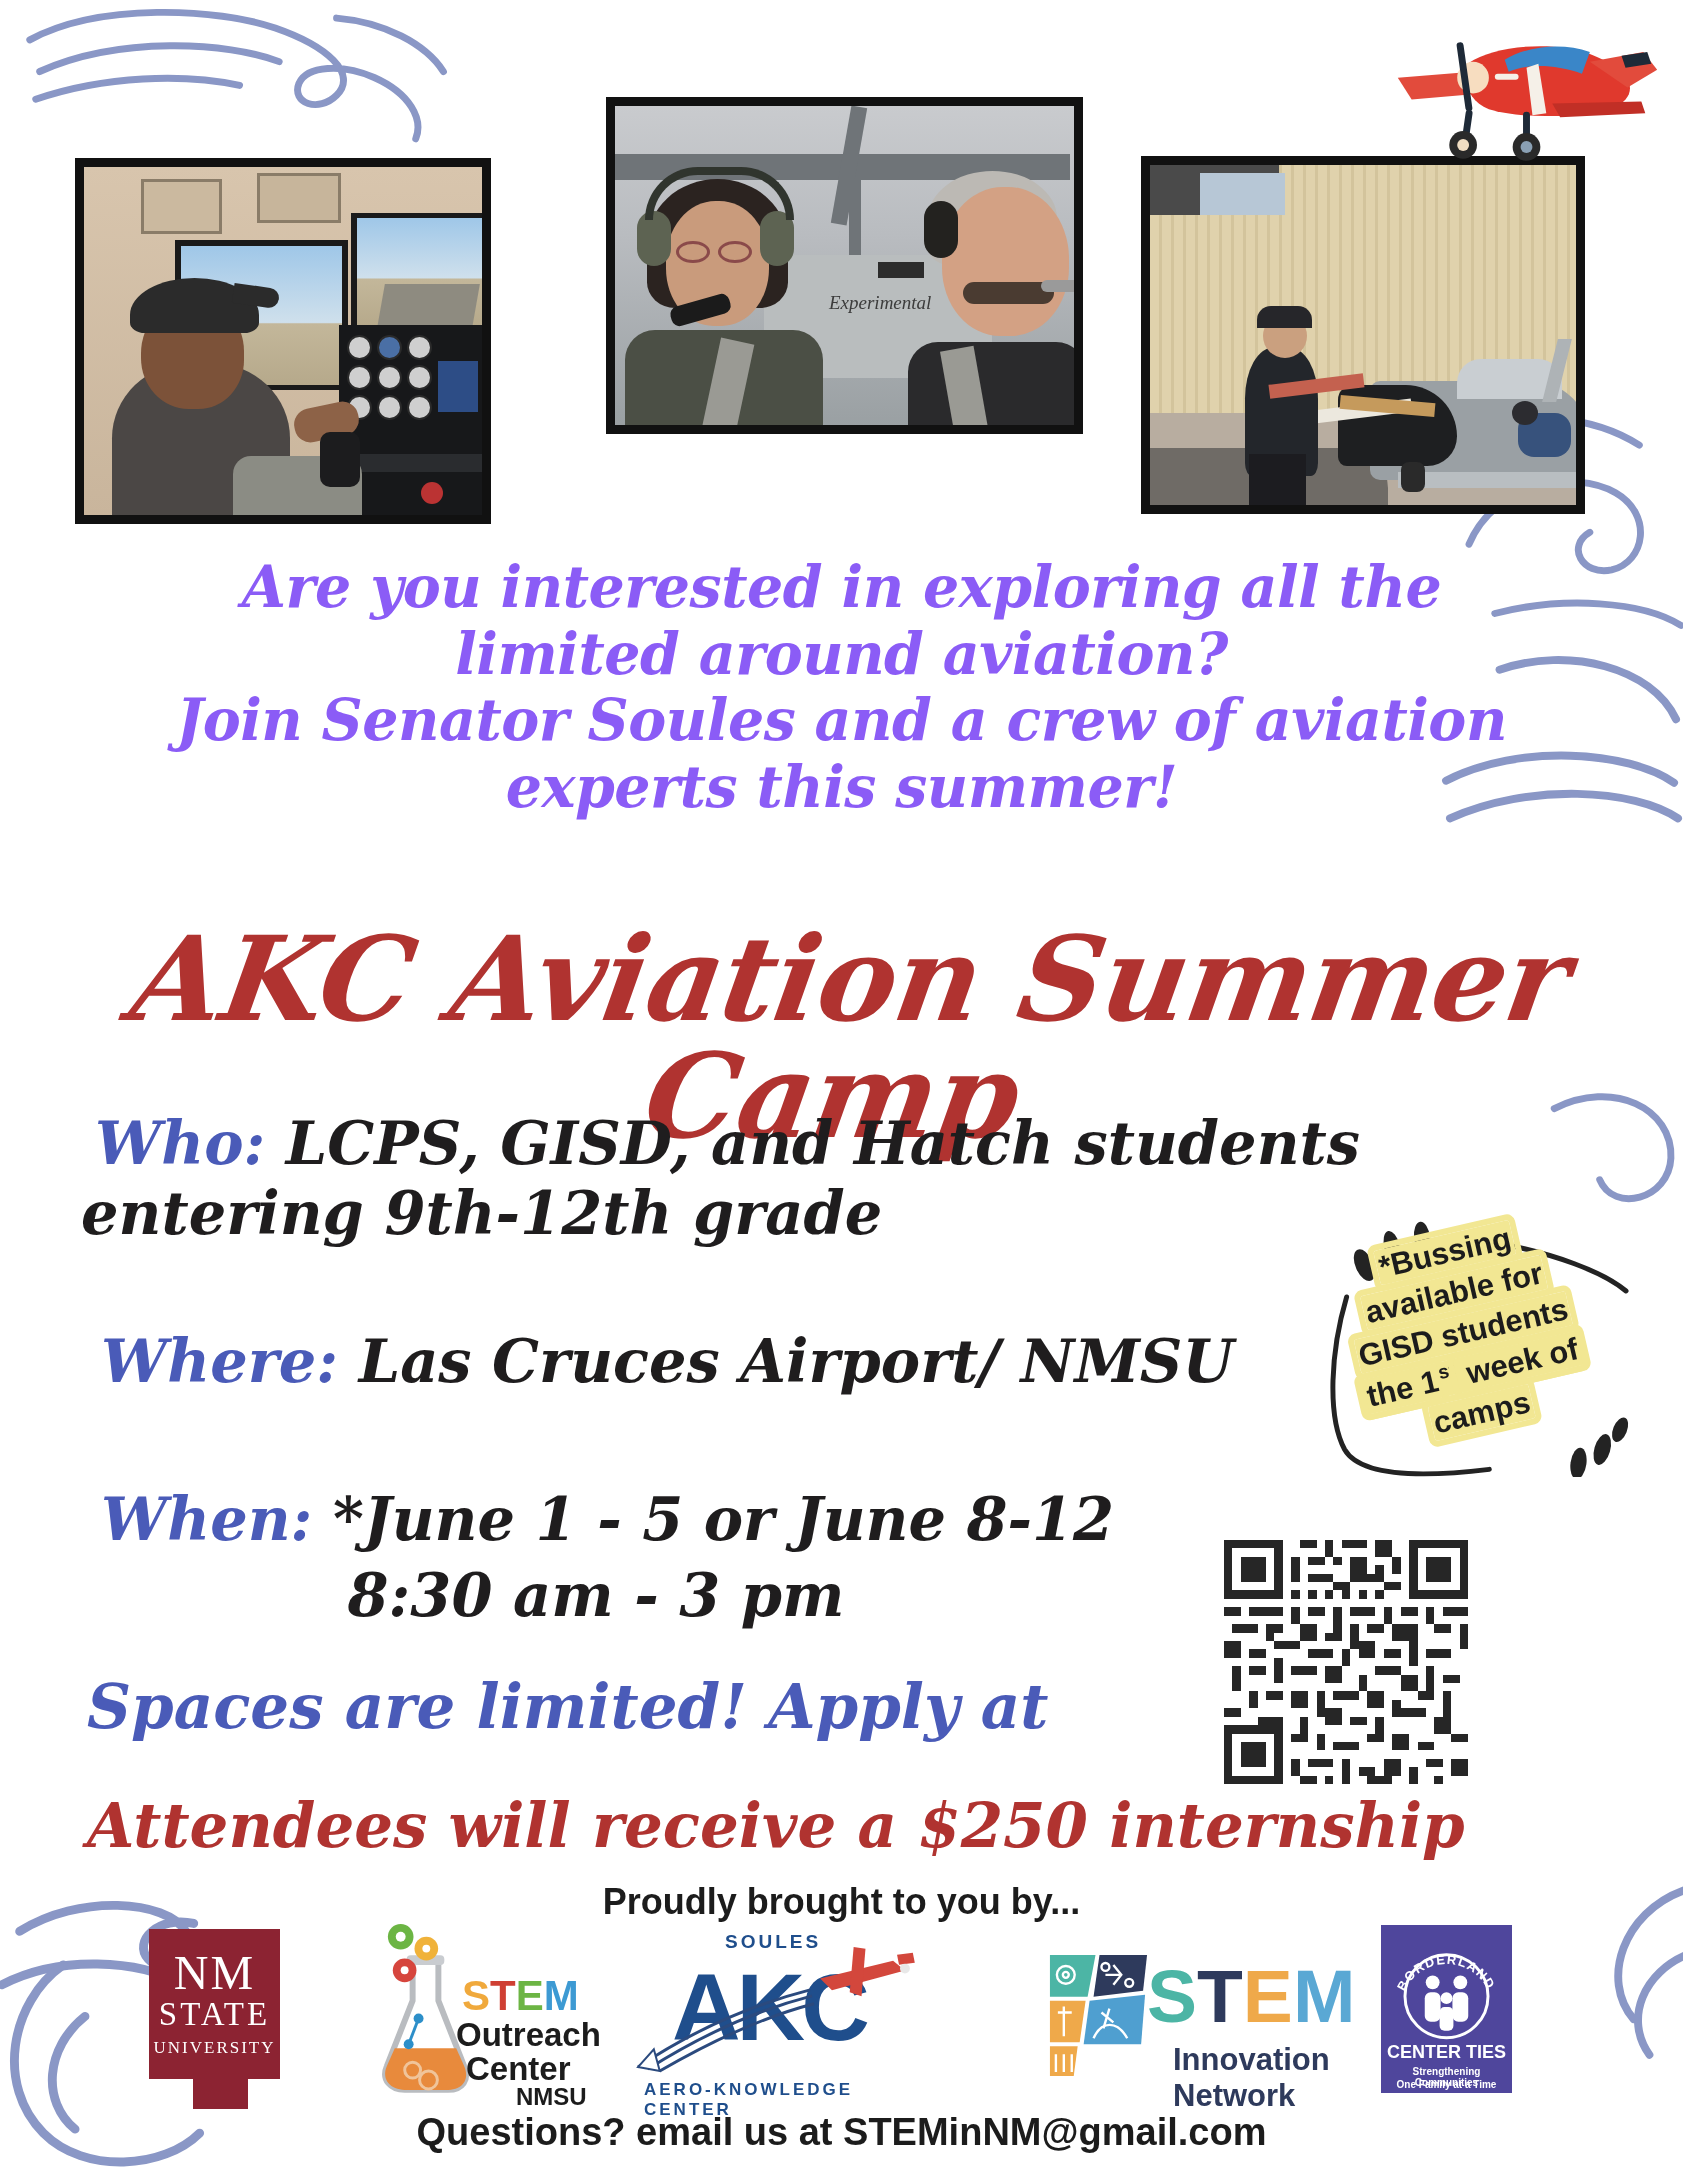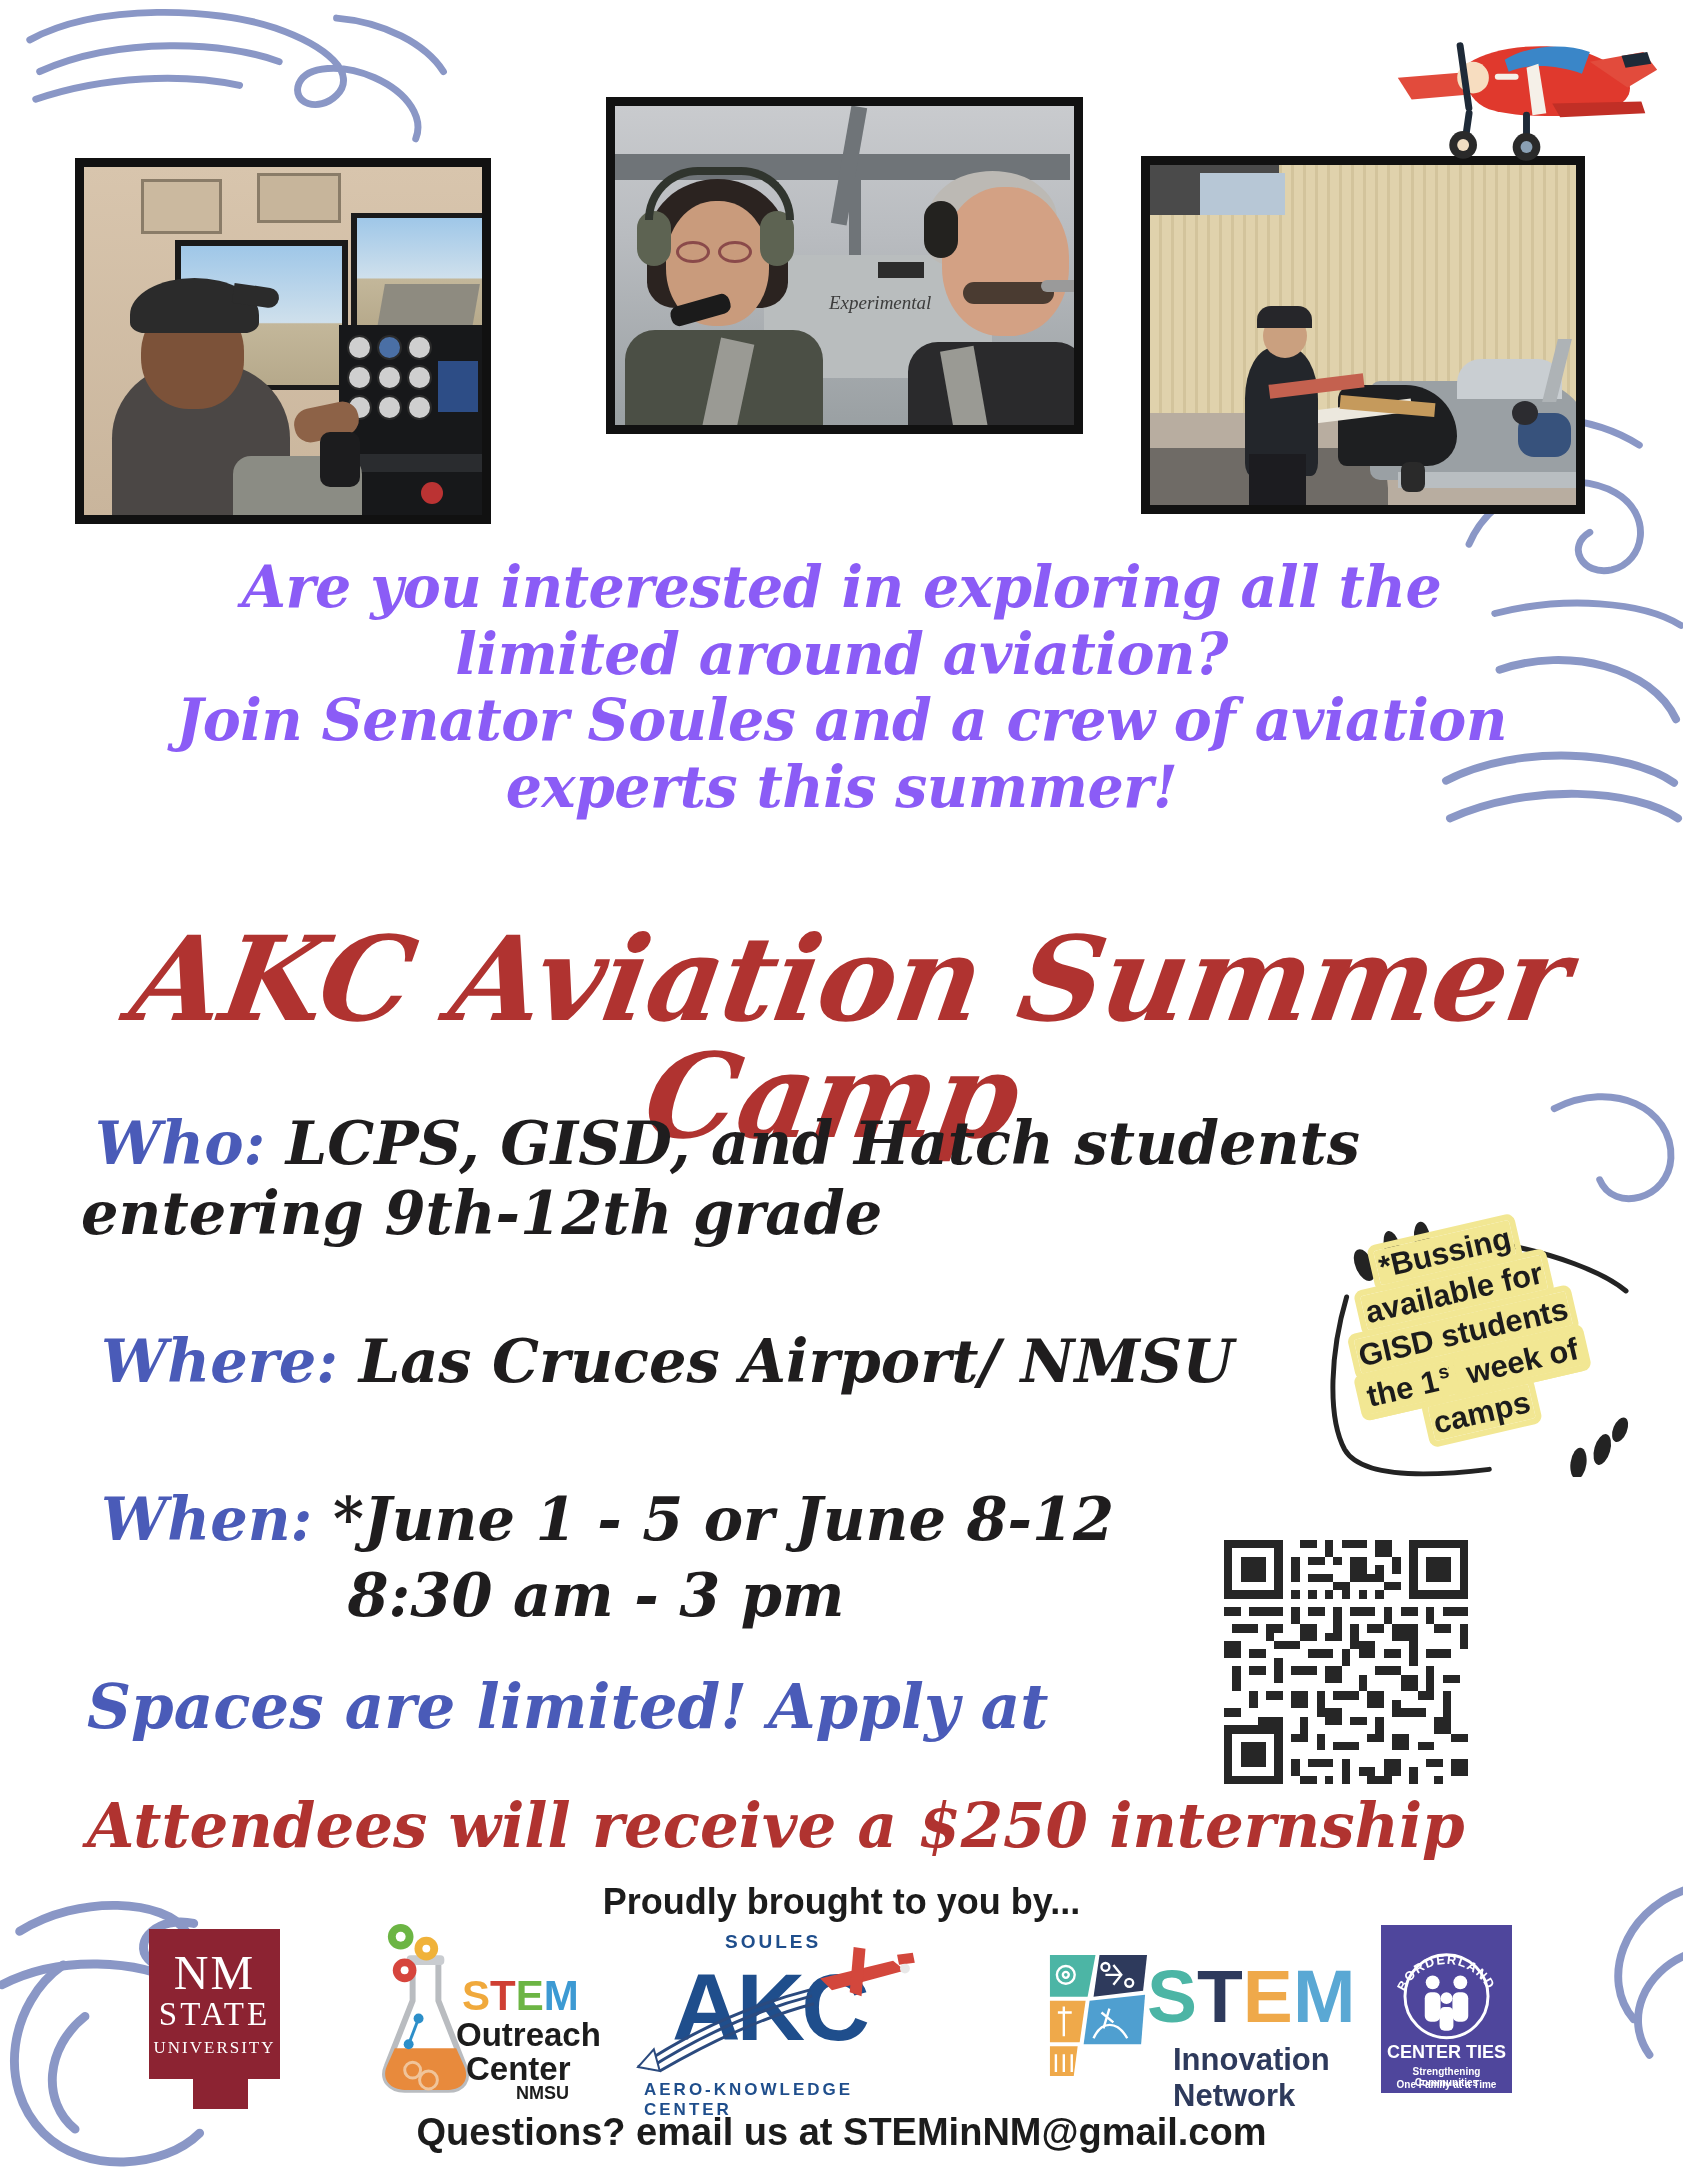--- a/index.html
+++ b/index.html
@@ -526,21 +526,21 @@
         <circle cx="48" cy="28" r="12" fill="#f0b23a"></circle>
           <circle cx="48" cy="28" r="4" fill="#fff"></circle>
         <circle cx="26" cy="50" r="12" fill="#d6453d"></circle>
           <circle cx="26" cy="50" r="4" fill="#fff"></circle>
       </svg>
       <div class="so-stem" style="position:absolute; left:91px; top:51px;">
         <span style="color:#f0a93c;">S</span><span style="color:#cf3f33;">T</span><span style="color:#6cb544;">E</span><span style="color:#3d9ad3;">M</span>
       </div>
       <div class="so-word" style="position:absolute; left:85px; top:95px; font-size:33px;">Outreach</div>
       <div class="so-word" style="position:absolute; left:95px; top:129px; font-size:33px;">Center</div>
-      <div class="so-word" style="position:absolute; left:145px; top:162px; font-size:18px;">NMSU</div>
+      <div class="so-word" style="position:absolute; left:145px; top:162px; font-size:24px;">NMSU</div>
     </div>
 
     <div class="logo" style="left:634px; top:10px; width:287px; height:168px;">
       <div class="akc-small" style="position:absolute; left:91px; top:0px; font-size:19px;">SOULES</div>
       <div class="akc-letter" style="position:absolute; left:38px; top:22px; font-size:95px; letter-spacing:-4px;">AKC</div>
       <svg style="position:absolute; left:0; top:53px; width:188px; height:89px;" viewBox="0 0 190 90">
         <path d="M4 84 C40 60 100 26 178 6" stroke="#2b4a7e" stroke-width="3" fill="none"></path>
         <path d="M14 86 C52 62 110 30 180 12" stroke="#2b4a7e" stroke-width="3" fill="none"></path>
         <path d="M26 88 C64 66 120 36 182 20" stroke="#2b4a7e" stroke-width="3" fill="none"></path>
         <path d="M4 84 L26 88 L20 66 Z" fill="#ffffff" stroke="#2b4a7e" stroke-width="2"></path>

